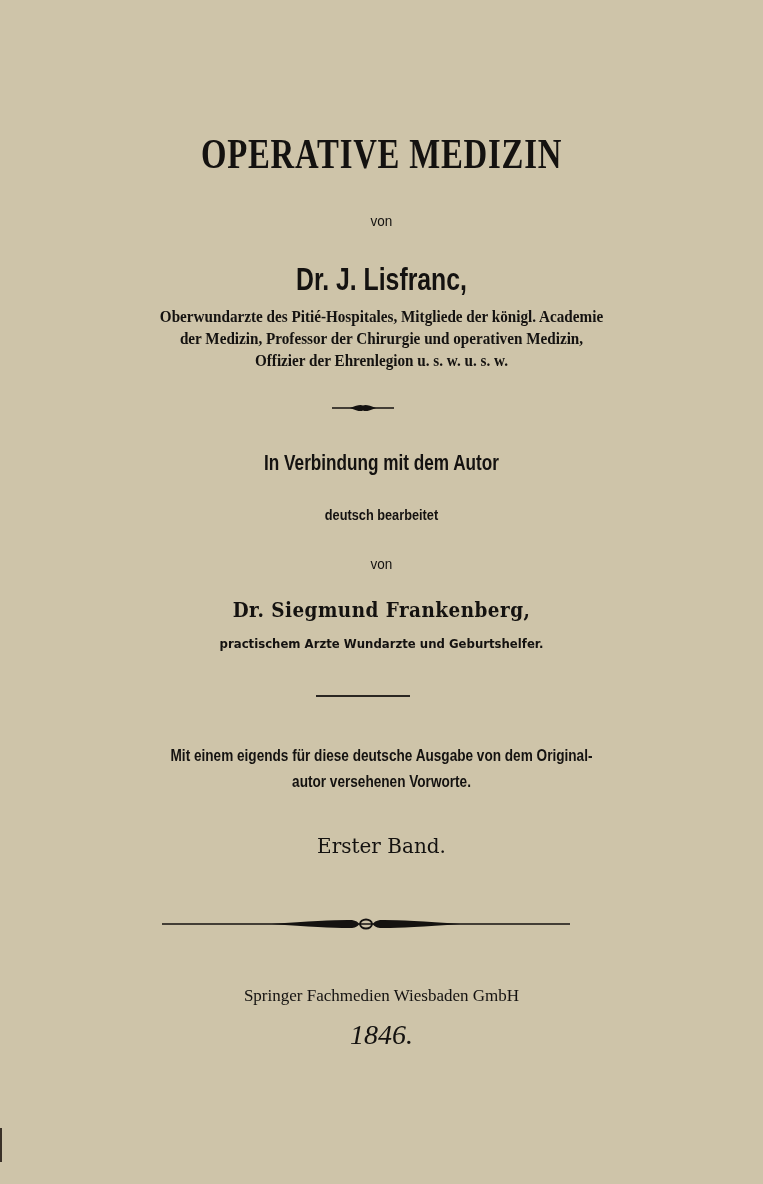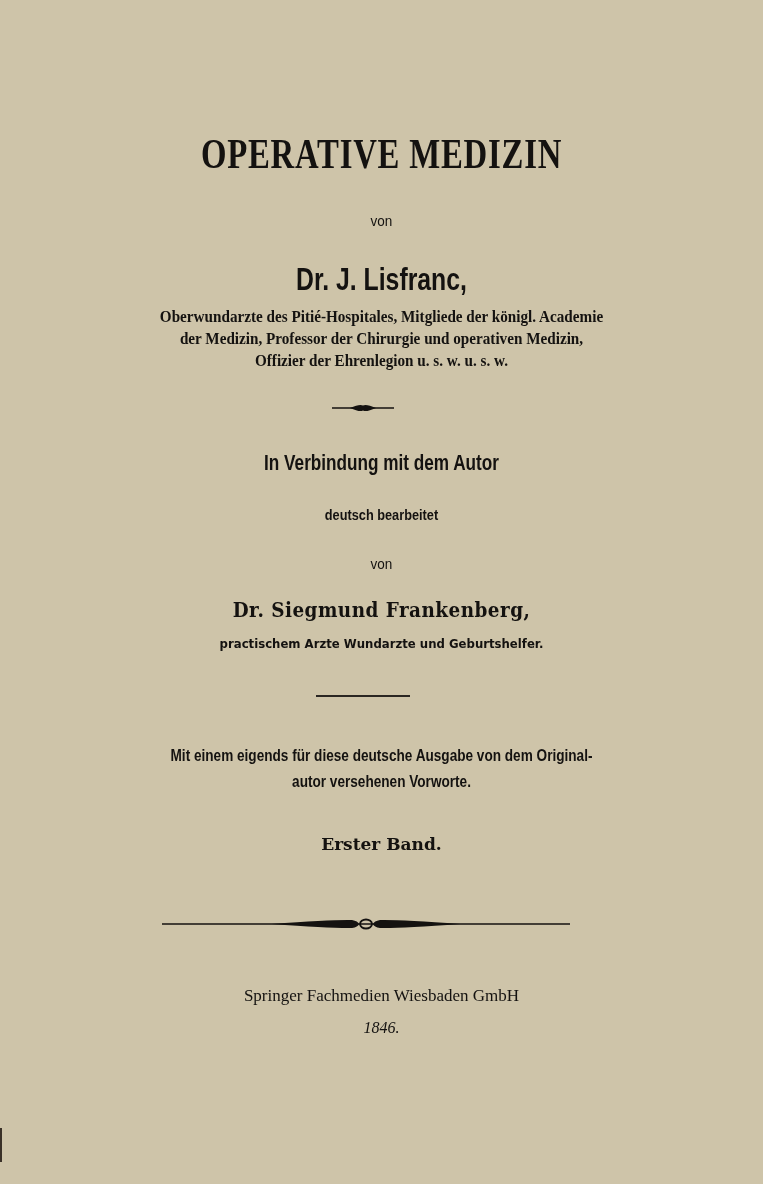--- a/index.html
+++ b/index.html
@@ -61,30 +61,30 @@
     }
     .rule1 { position: absolute; top: 695px; left: 316px; width: 94px; height: 1.5px; background: #2a2622; }
     .foreword {
       font-size: 16px; font-weight: bold;
       font-family: "Liberation Sans", sans-serif;
       transform: scaleX(0.85); transform-origin: center;
     }
     .fw1 { top: 747px; }
     .fw2 { top: 773px; }
     .volume {
-      top: 834px; font-size: 17px; font-weight: bold;
+      top: 834px; font-size: 20px; font-weight: normal;
       font-family: "DejaVu Serif", serif;
     }
     .orn2 { position: absolute; top: 914px; left: 162px; width: 408px; height: 20px; }
     .publisher {
       top: 986px; font-size: 17px;
       font-family: "Liberation Serif", serif;
     }
     .year {
-      top: 1019px; font-size: 16px;
+      top: 1019px; font-size: 28px;
       font-family: "Liberation Serif", serif; font-style: italic;
     }
     .edge-mark { position: absolute; left: 0; top: 1128px; width: 2px; height: 34px; background: #3a3128; }
   </style>
 </head>
 <body>
 
 <div class="line title">OPERATIVE MEDIZIN</div>
 <div class="line von von1">von</div>
 

